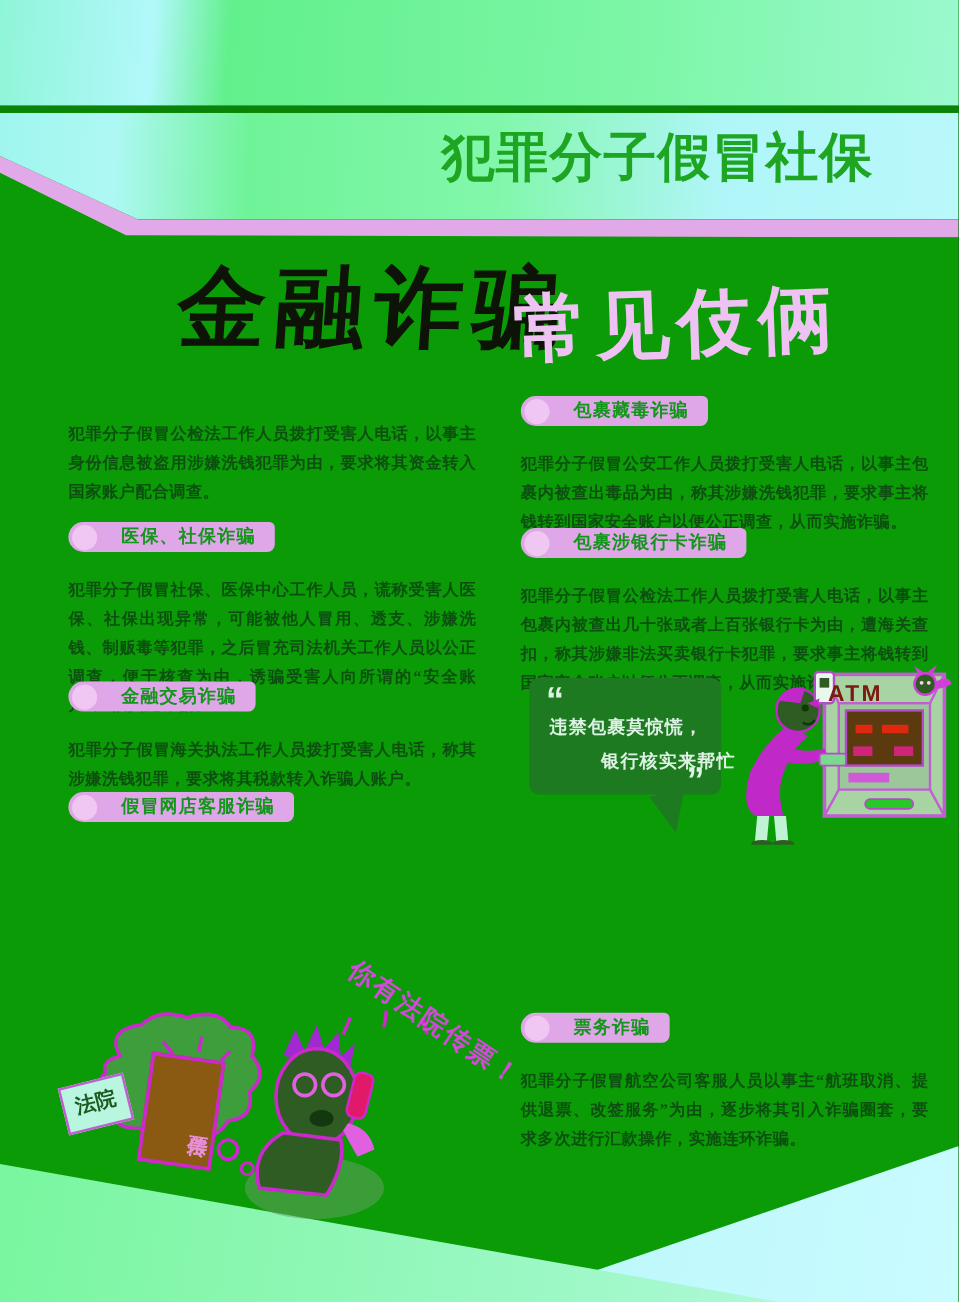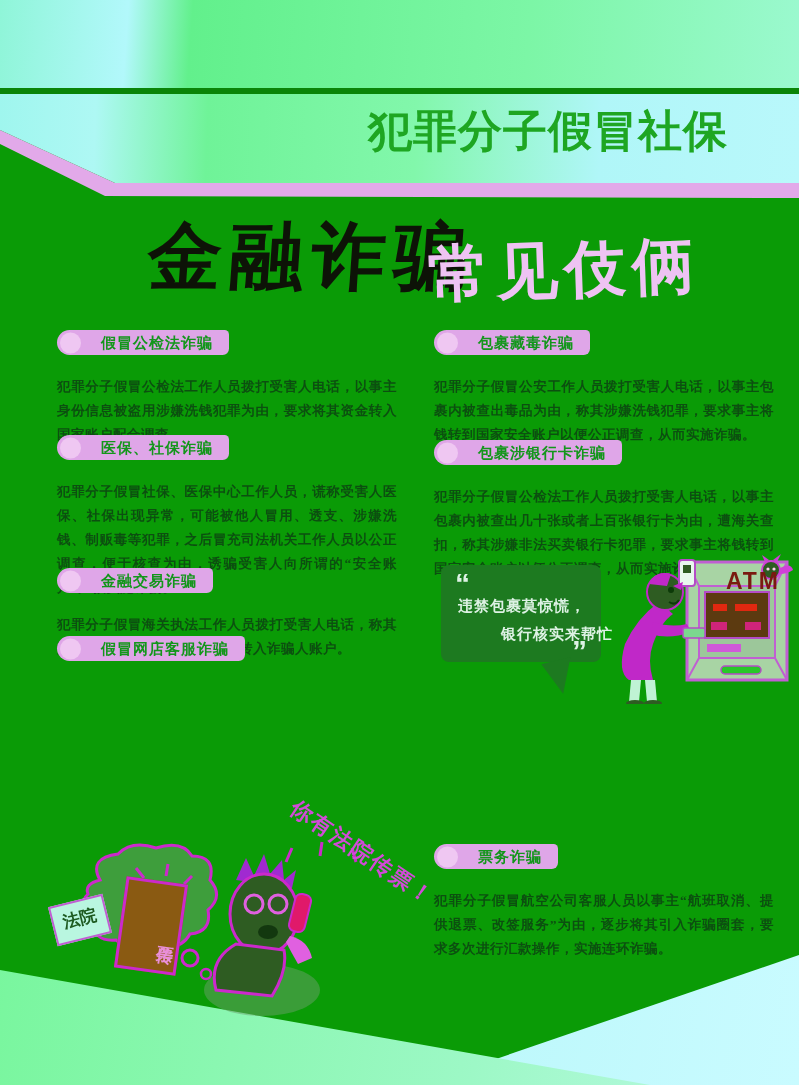--- a/index.html
+++ b/index.html
@@ -39,22 +39,22 @@
     background:#1d7a20;border-radius:8px;z-index:4;color:#ddf2e4;}
   .quote-tail{position:absolute;left:545px;top:660px;width:0;height:0;z-index:4;
     border-left:14px solid transparent;border-right:16px solid transparent;
     border-top:34px solid #1d7a20;transform:rotate(-14deg);}
   .q-open{position:absolute;left:14px;top:2px;font-size:30px;font-weight:900;}
   .q-close{position:absolute;right:14px;bottom:-6px;font-size:30px;font-weight:900;}
   .q-line1{position:absolute;left:17px;top:32px;font-size:15px;font-weight:bold;letter-spacing:1px;white-space:nowrap;}
   .q-line2{position:absolute;left:60px;top:60px;font-size:15px;font-weight:bold;letter-spacing:1px;white-space:nowrap;}
   
   .atm-illu{position:absolute;left:595px;top:552px;width:204px;height:152px;z-index:4;}
-  .atm-label{position:absolute;left:690px;top:568px;width:90px;text-align:right;
-    font-size:23px;font-weight:bold;color:#7a1a10;z-index:5;letter-spacing:2px;}
+  .atm-label{position:absolute;left:690px;top:568px;width:90px;text-align:left;
+    font-size:19px;font-weight:bold;color:#7a1a10;z-index:5;letter-spacing:2px;}
   .cartoon{position:absolute;left:40px;top:840px;width:360px;height:185px;z-index:6;}
   .cartoon-shout{position:absolute;left:278px;top:838px;font-size:22px;font-weight:bold;
     color:#d24ad8;transform:rotate(34deg);z-index:7;white-space:nowrap;letter-spacing:2px;}
   .cartoon-sign{position:absolute;left:52px;top:900px;width:52px;height:36px;background:#b9f6e0;
     border:2px solid #c05fd2;transform:rotate(-14deg);z-index:7;
     font-size:17px;font-weight:bold;color:#1d5a20;text-align:center;line-height:34px;}
   .cartoon-envelope{position:absolute;left:120px;top:880px;width:56px;height:76px;background:#8a5a12;
     border:3px solid #cc29cc;transform:rotate(8deg);z-index:7;
     font-size:17px;font-weight:bold;color:#e98fd9;text-align:center;line-height:22px;padding-top:10px;
     writing-mode:vertical-rl;}
@@ -75,32 +75,31 @@
   <div class="top-line"></div>
   <div class="band-b"></div>
   <div class="pink-stripe"></div>
 
   <div class="banner-title">犯罪分子假冒社保</div>
 
   <div class="title-main">金融诈骗</div>
   <div class="title-accent">常见伎俩</div>
 
   <div class="section col-l" style="top:330px">
-    <div class="pill">假冒公检法诈骗</div>
     <div class="body-text">犯罪分子假冒公检法工作人员拨打受害人电话，以事主身份信息被盗用涉嫌洗钱犯罪为由，要求将其资金转入国家账户配合调查。</div>
   </div>
   <div class="section col-l" style="top:435px">
     <div class="pill">医保、社保诈骗</div>
     <div class="body-text">犯罪分子假冒社保、医保中心工作人员，谎称受害人医保、社保出现异常，可能被他人冒用、透支、涉嫌洗钱、制贩毒等犯罪，之后冒充司法机关工作人员以公正调查，便于核查为由，诱骗受害人向所谓的“安全账户”汇款实施诈骗。</div>
   </div>
   <div class="section col-l" style="top:568px">
     <div class="pill">金融交易诈骗</div>
     <div class="body-text">犯罪分子假冒海关执法工作人员拨打受害人电话，称其涉嫌洗钱犯罪，要求将其税款转入诈骗人账户。</div>
   </div>
-  <div class="section col-l" style="top:636px">
+  <div class="section col-l" style="top:660px">
     <div class="pill">假冒网店客服诈骗</div>
   </div>
 
   <div class="section col-r" style="top:330px">
     <div class="pill">包裹藏毒诈骗</div>
     <div class="body-text">犯罪分子假冒公安工作人员拨打受害人电话，以事主包裹内被查出毒品为由，称其涉嫌洗钱犯罪，要求事主将钱转到国家安全账户以便公正调查，从而实施诈骗。</div>
   </div>
   <div class="section col-r" style="top:440px">
     <div class="pill">包裹涉银行卡诈骗</div>
     <div class="body-text">犯罪分子假冒公检法工作人员拨打受害人电话，以事主包裹内被查出几十张或者上百张银行卡为由，遭海关查扣，称其涉嫌非法买卖银行卡犯罪，要求事主将钱转到国家安全账户以便公正调查，从而实施诈骗。</div>

